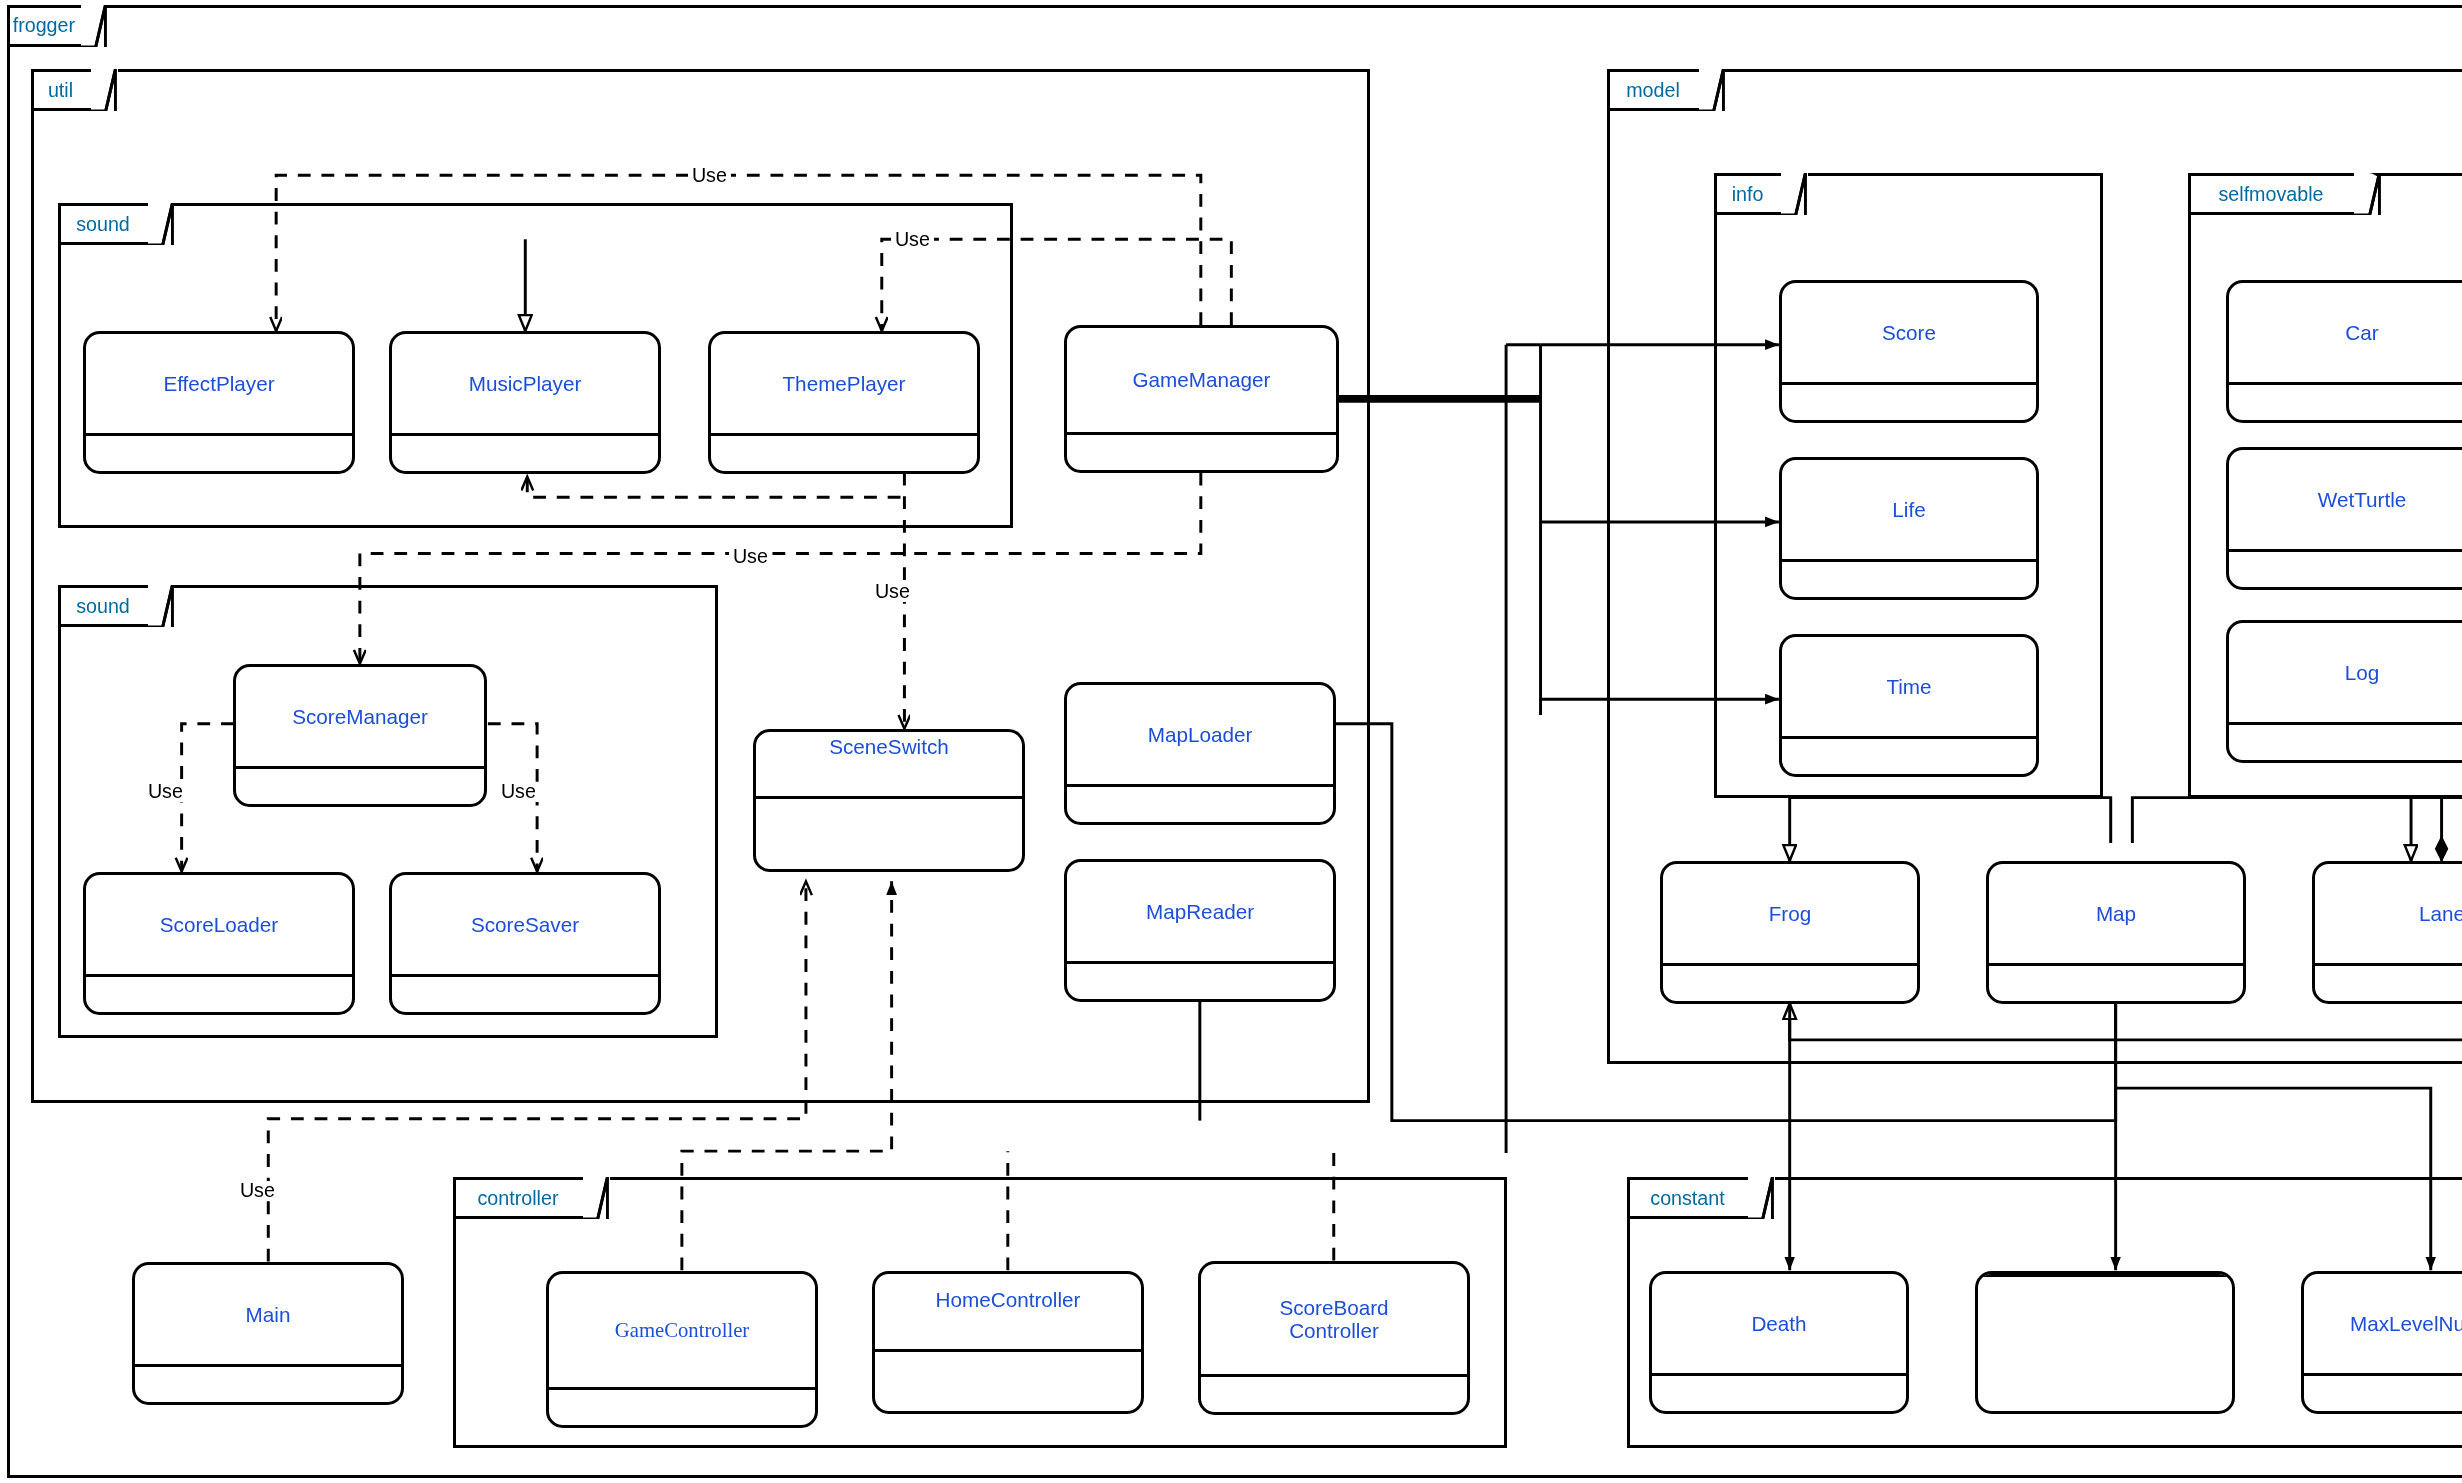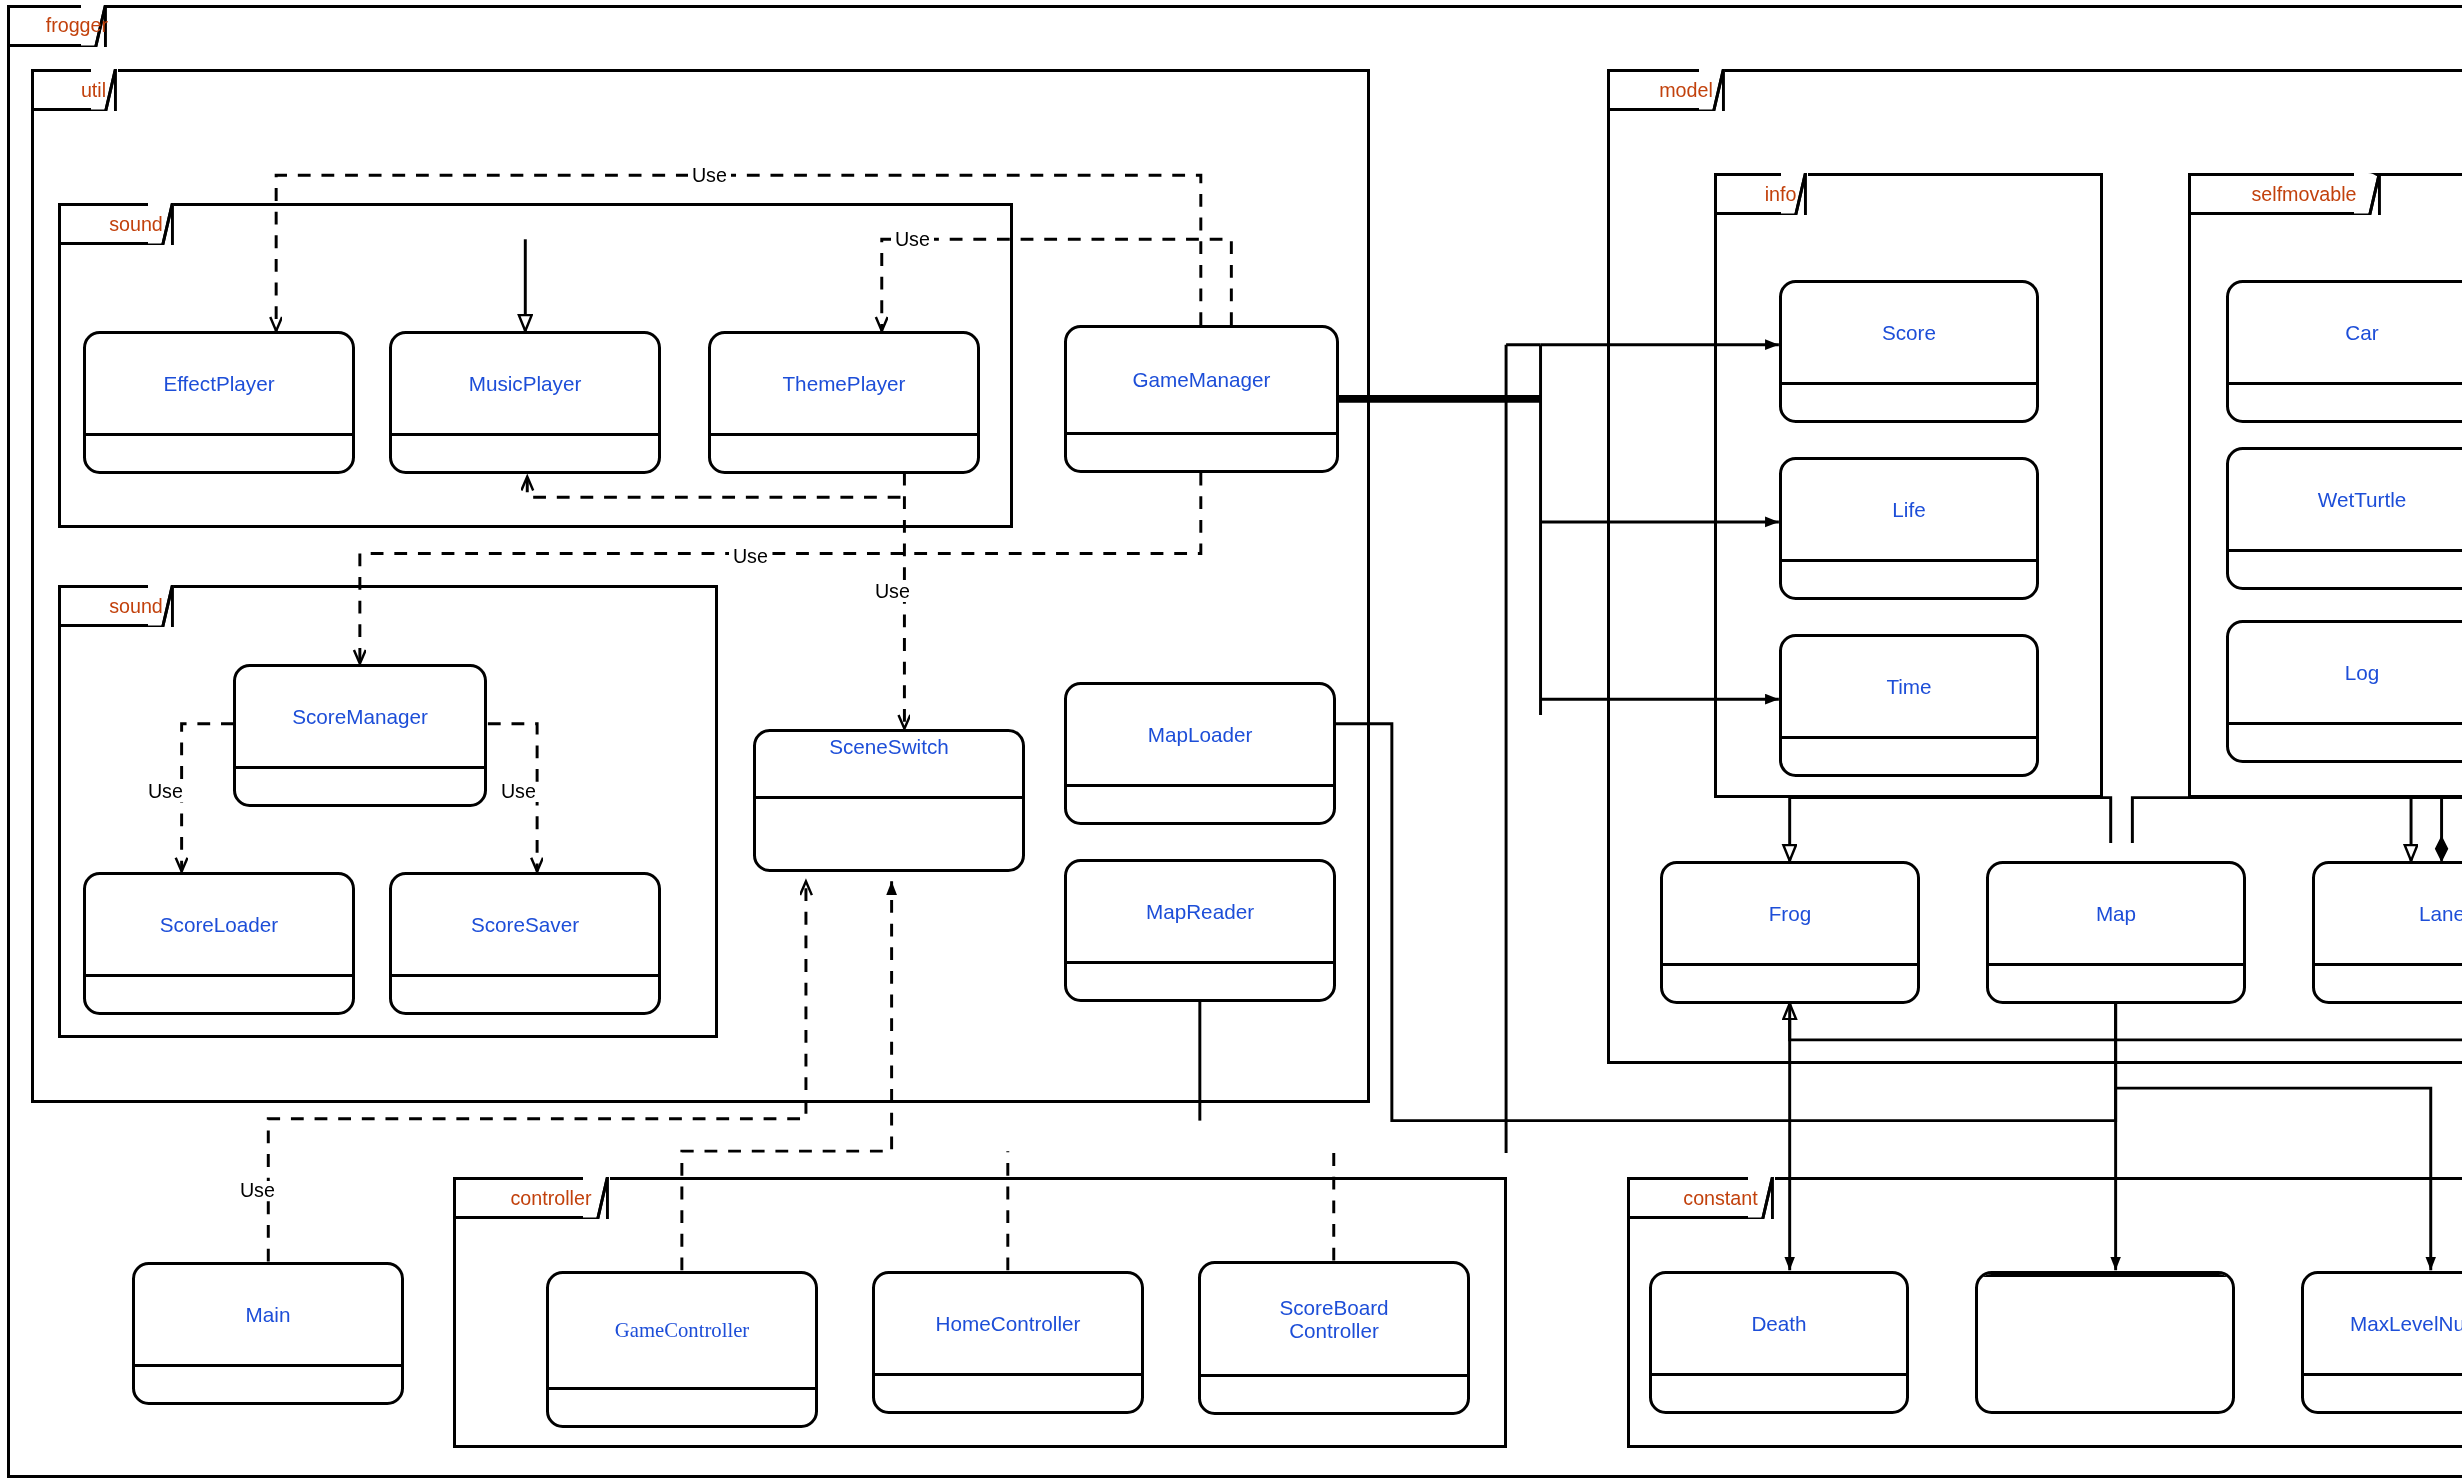--- a/index.html
+++ b/index.html
@@ -8,21 +8,21 @@
   #stage{position:relative;width:3023px;height:1483px;background:#fff;overflow:hidden;}
   svg#edges{position:absolute;left:0;top:0;width:3023px;height:1483px;pointer-events:none;}
 
   
   .pkg{position:absolute;box-sizing:border-box;border:3px solid #000;background:transparent;}
   .pkg-tab{position:absolute;box-sizing:border-box;height:42px;background:#fff;}
   .pkg-tab .tab-body{position:absolute;left:0;top:0;height:42px;box-sizing:border-box;
       border-left:3px solid #000;border-top:3px solid #000;border-bottom:3px solid #000;background:#fff;}
   .pkg-tab .tab-slant{position:absolute;top:0;height:42px;width:26.6px;}
   .pkg-tab .tab-label{position:absolute;left:0;top:0;height:42px;display:flex;align-items:center;
-      justify-content:center;font-size:19.7px;color:#c2410c;white-space:nowrap;padding-left:33px;}
+      justify-content:center;font-size:19.7px;color:#0369a1;white-space:nowrap;}
 
   
   .cls{position:absolute;box-sizing:border-box;border:3px solid #000;border-radius:16.7px;
       background:#fff;display:flex;flex-direction:column;overflow:hidden;}
   .cls .name{flex:1 1 auto;display:flex;align-items:center;justify-content:center;
       text-align:center;font-size:20.7px;line-height:1.12;color:#1d4ed8;padding:0 4.9px;}
   .cls .divider{height:3px;background:#000;flex:0 0 auto;}
   .cls .attrs{flex:0 0 auto;height:35px;}
 
   .edge-label{position:absolute;font-size:19.7px;color:#000;background:#fff;
@@ -248,21 +248,21 @@
       <div class="cls" style="left: 132px; top: 1262px; width: 272px; height: 143px;">
         <div class="name">Main</div>
         <div class="divider"></div>
         <div class="attrs"></div>
       </div>
       <div class="cls" style="left: 546px; top: 1271px; width: 272px; height: 157px; font-family: Liberation Serif, serif;">
         <div class="name">GameController</div>
         <div class="divider"></div>
         <div class="attrs"></div>
       </div>
-      <div class="cls" style="left: 872px; top: 1271px; width: 272px; height: 143px;">
+      <div class="cls" style="left: 872px; top: 1271px; width: 272px; height: 143px; gap: 24px;">
         <div class="name">HomeController</div>
         <div class="divider"></div>
         <div class="attrs"></div>
       </div>
       <div class="cls" style="left: 1198px; top: 1261px; width: 272px; height: 154px;">
         <div class="name">ScoreBoard<br>Controller</div>
         <div class="divider"></div>
         <div class="attrs"></div>
       </div>
       <div class="cls" style="left: 1779px; top: 280px; width: 260px; height: 143px;">

